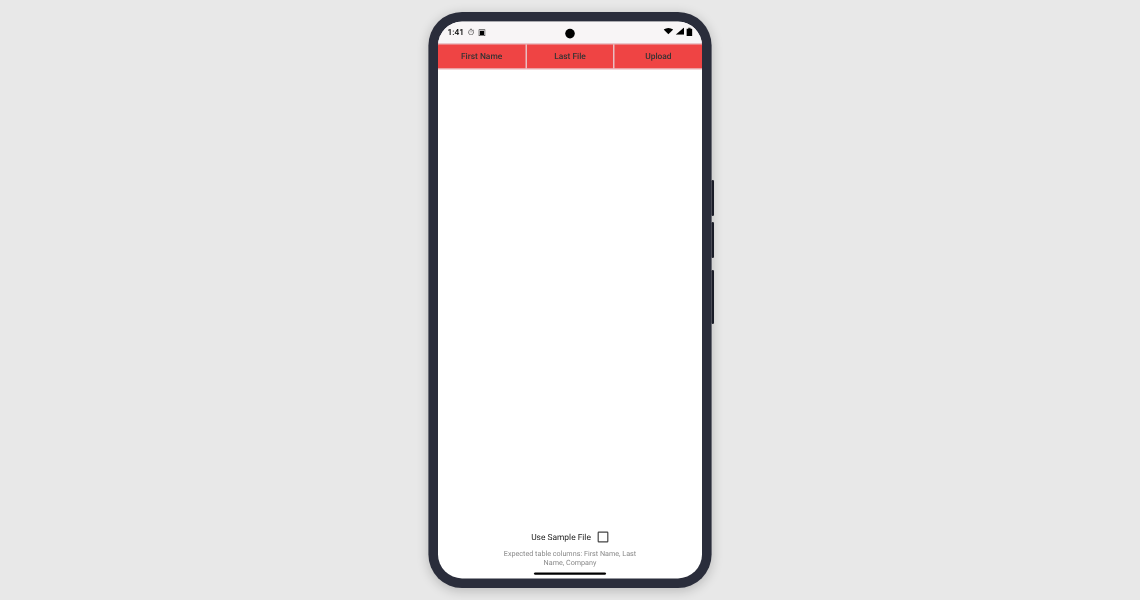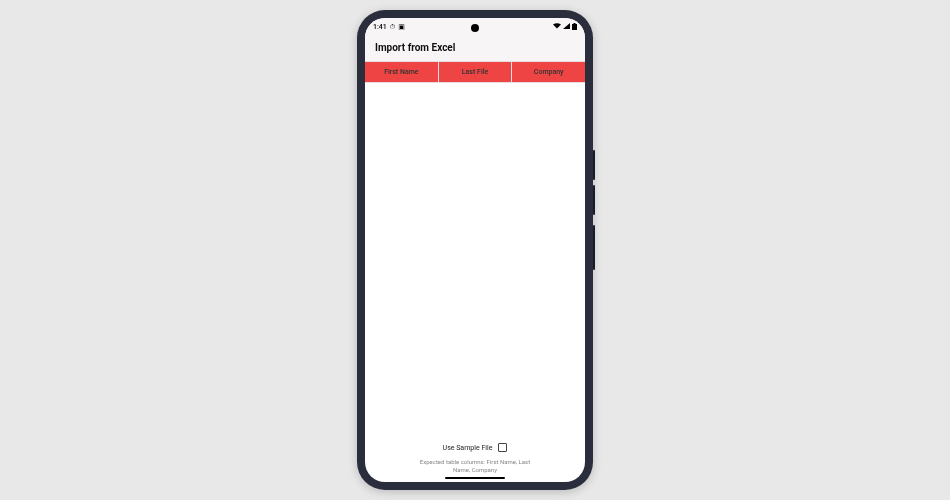--- a/index.html
+++ b/index.html
@@ -190,28 +190,25 @@
         </span>
         <span class="status-icon">
           <svg width="5" height="7" viewBox="0 0 5 7">
               <rect x="1.5" y="0" width="2" height="1" fill="#000"></rect>
               <rect x="0" y="1" width="5" height="6" fill="#000"></rect>
             </svg>
         </span>
       </div>
     </div>
 
-    <div class="header">
-      <div class="header-title">Import from Excel</div>
-    </div>
 
     <div class="table-header-row">
       <div class="table-header-cell">First Name</div>
       <div class="table-header-cell">Last File</div>
-      <div class="table-header-cell">Company</div>
+      <div class="table-header-cell">Upload</div>
     </div>
 
     <div class="content-area"></div>
 
     <div class="footer">
       <div class="checkbox-row">
         <span class="checkbox-label">Use Sample File</span>
         <span class="checkbox"></span>
       </div>
       <div class="hint-text">Expected table columns: First Name, Last Name, Company</div>

